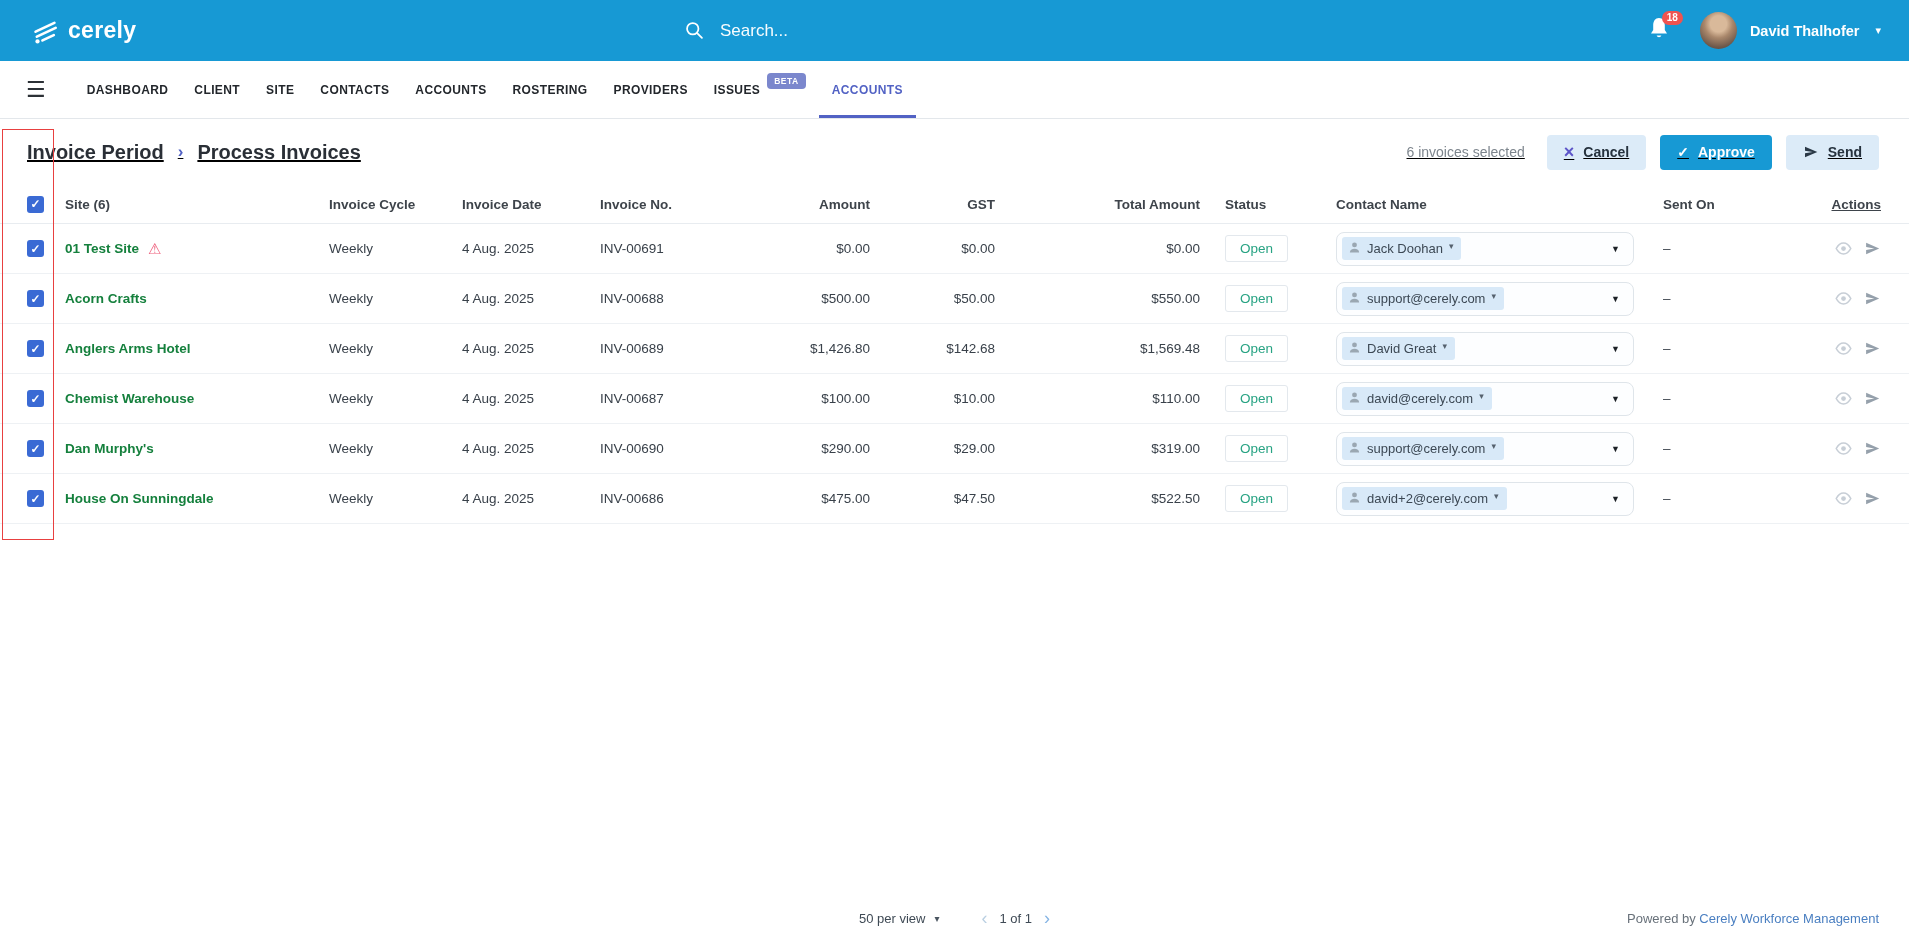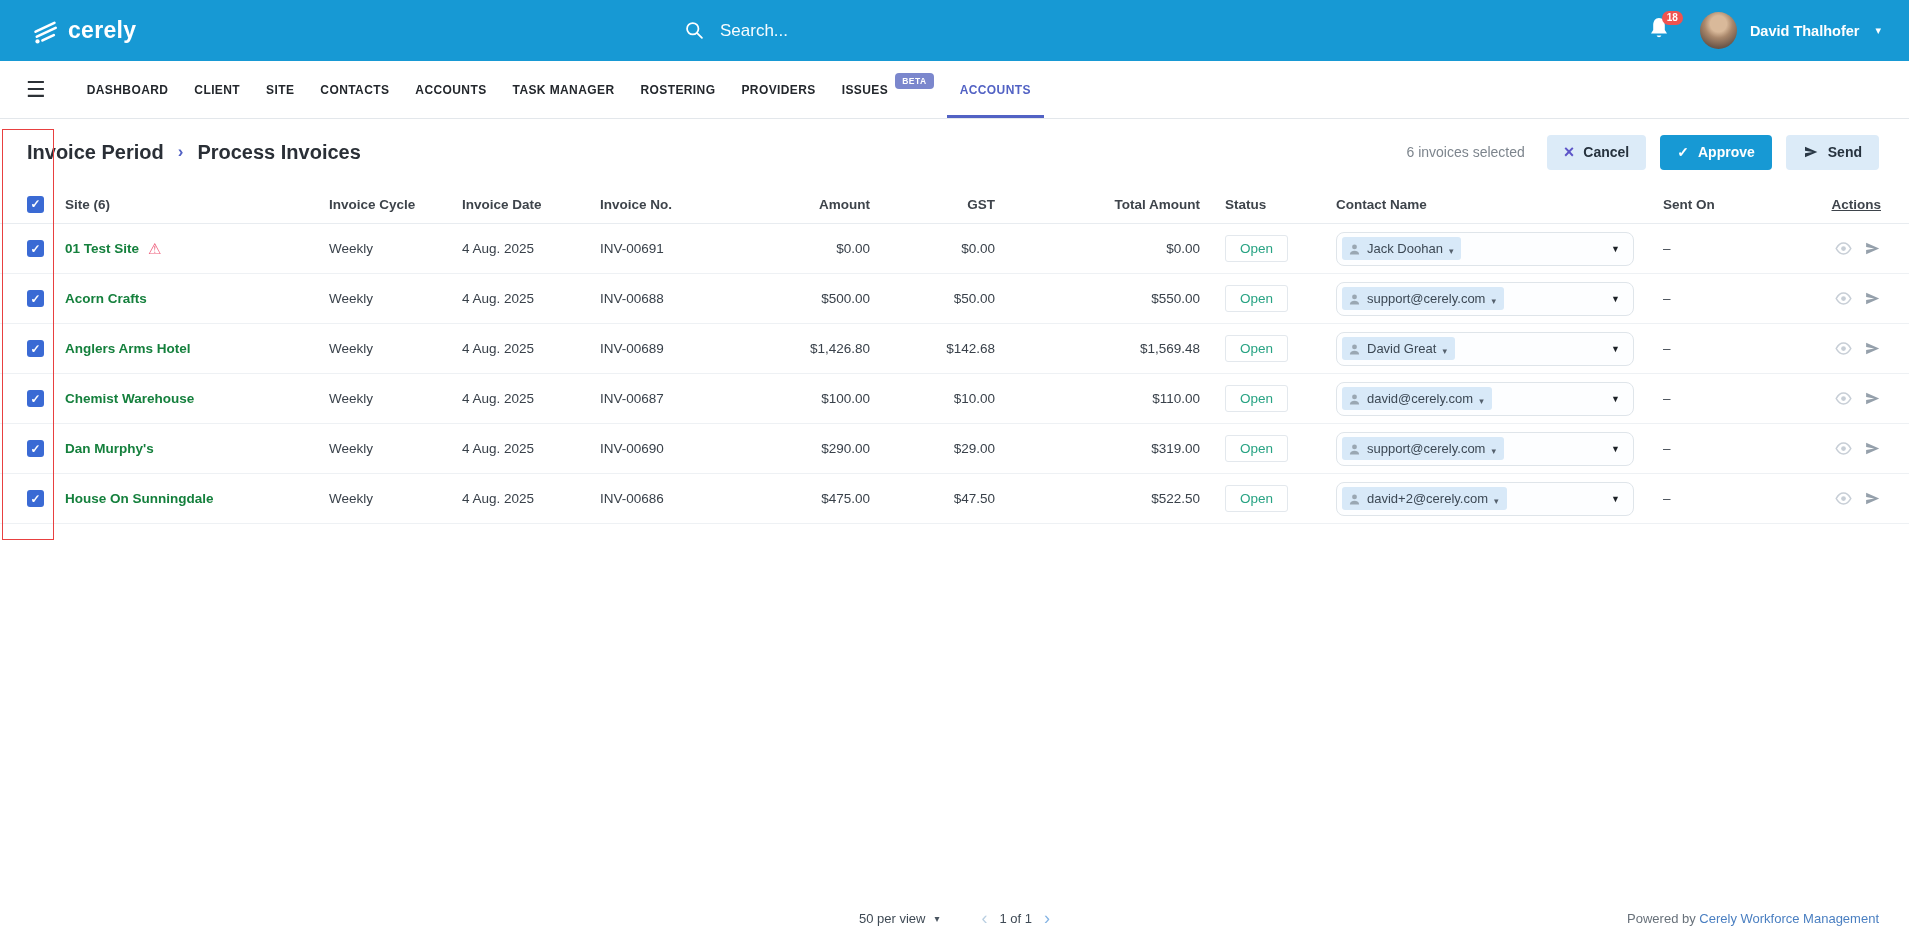--- a/index.html
+++ b/index.html
@@ -30,21 +30,21 @@
     display:flex; align-items:stretch; padding:0 26px; }
   .hamburger { align-self:center; font-size:22px; color:#2c3136; margin-right:28px; cursor:pointer; }
   .nav-item { display:flex; align-items:center; padding:0 13px; font-size:12px; font-weight:700;
     letter-spacing:.4px; color:#23272c; cursor:pointer; position:relative; white-space:nowrap; }
   .nav-item.active { color:#5262c4; box-shadow:inset 0 -3px 0 0 #5262c4; }
   .beta-badge { display:inline-block; margin-left:7px; transform:translateY(-9px);
     background:#7b87cd; color:#fff; font-size:8.5px; font-weight:700; letter-spacing:.5px;
     padding:3px 7px; border-radius:4px; }
 
   
-  .toolbar { height:66px; display:flex; align-items:center; padding:0 30px 0 27px; }
+  .toolbar { height:66px; display:flex; align-items:center; padding:0 30px 0 27px;text-decoration:underline; }
   .breadcrumb { display:flex; align-items:center; gap:14px; }
   .crumb { font-size:20px; font-weight:700; color:#2a2f36; cursor:pointer; }
   .crumb-sep { color:#5262c4; font-size:17px; font-weight:700; }
   .toolbar-right { margin-left:auto; display:flex; align-items:center; gap:14px; }
   .selected-text { color:#7d858d; font-size:14px; margin-right:8px; }
   .btn { height:35px; border:none; border-radius:4px; display:inline-flex; align-items:center;
     gap:9px; font-family:inherit; font-size:14px; font-weight:600; padding:0 17px; cursor:pointer; }
   .btn-light { background:#dcebf8; color:#26323e; }
   .btn-primary { background:#1799d4; color:#fff; }
   .x-icon { color:#5d55c8; font-size:18px; font-weight:700; line-height:1; }
@@ -72,21 +72,21 @@
   .checkbox { width:17px; height:17px; border-radius:3px; background:#3a6ad4; color:#fff;
     font-size:12px; font-weight:700; display:flex; align-items:center; justify-content:center;
     cursor:pointer; line-height:1; }
   .site-link { color:#15803d; cursor:pointer;font-weight:bold; }
   .warn { color:#ee5f7c; font-size:15px; margin-left:9px; }
   .badge-open { display:inline-block; border:1px solid #e3e8ed; border-radius:3px;
     background:#fff; padding:5px 14px; color:#28a383; font-size:13.5px; }
   .contact-select { width:298px; height:34px; border:1px solid #dfe5ea; border-radius:8px;
     background:#fdfeff; display:flex; align-items:center; justify-content:space-between;
     padding:0 13px 0 5px; cursor:pointer; }
-  .chip { background:#d8e9f8; border-radius:3px; display:flex; align-items:flex-end; gap:6px;
+  .chip { background:#d8e9f8; border-radius:3px; display:flex; align-items:flex-start; gap:6px;
     padding:4px 8px 4px 6px; font-size:13px; color:#3c4854; }
   .chip-caret { font-size:9px; color:#55616d; }
   .select-caret { font-size:9px; color:#1c2126; }
   .dash { color:#39414a; }
   .icon-btn { background:none; border:none; cursor:pointer; padding:0; display:flex; align-items:center; }
   .eye { color:#c7ced6; }
   .plane { color:#95a0ab; }
 
   
   .annotation { position:absolute; left:2px; top:129px; width:52px; height:411px;
@@ -153,23 +153,20 @@
           <span>CLIENT</span>
         </div>
         <div class="nav-item">
           <span>SITE</span>
         </div>
         <div class="nav-item">
           <span>CONTACTS</span>
         </div>
         <div class="nav-item">
           <span>ACCOUNTS</span>
-        </div>
-        <div class="nav-item">
-          <span>TASK MANAGER</span>
         </div>
         <div class="nav-item">
           <span>ROSTERING</span>
         </div>
         <div class="nav-item">
           <span>PROVIDERS</span>
         </div>
         <div class="nav-item">
           <span>ISSUES</span>
           <span class="beta-badge">BETA</span>

